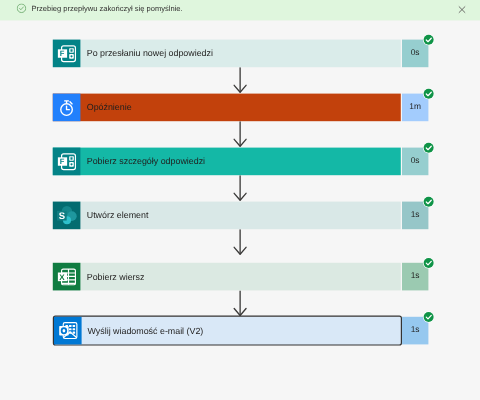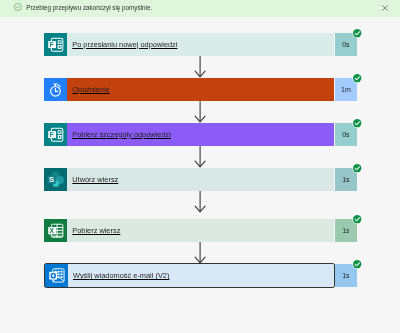--- a/index.html
+++ b/index.html
@@ -8,21 +8,21 @@
   
   .banner{position:absolute;left:0;top:0;width:400px;height:17px;background:#dff6dd;}
   .banner-icon{position:absolute;left:14.3px;top:3.3px;width:7.8px;height:7.8px;line-height:0;}
   .banner-icon svg,.banner-close svg{display:block;}
   .banner-text{position:absolute;left:26.2px;top:3px;font-size:6.3px;line-height:9px;color:#323130;white-space:nowrap;}
   .banner-close{position:absolute;left:381px;top:4px;width:8px;height:8px;line-height:0;}
 
   
   .flow{position:absolute;left:44px;top:32.8px;width:312.8px;}
   .card{position:relative;height:23.1px;}
-  .card-inner{position:absolute;left:0;top:0;width:290.2px;bottom:0;display:flex;align-items:stretch;box-sizing:border-box;text-decoration:underline;}
+  .card-inner{position:absolute;left:0;top:0;width:290.2px;bottom:0;display:flex;align-items:stretch;box-sizing:border-box;}
   .icon{flex:0 0 23.1px;width:23.1px;display:flex;align-items:center;justify-content:center;}
   .icon svg{display:block;}
   .title{flex:1 1 auto;display:flex;align-items:center;padding-left:5.2px;font-size:7.4px;color:#201f1e;letter-spacing:0;white-space:nowrap;overflow:hidden;}
   .dur{position:absolute;right:0;top:0;bottom:0;width:21.8px;display:flex;align-items:center;justify-content:center;font-size:7px;color:#201f1e;box-sizing:border-box;}
   .check{position:absolute;right:-5.2px;top:-5.2px;width:10.4px;height:10.4px;line-height:0;}
   .check svg{display:block;}
   .arrow{position:absolute;left:156.1px;top:23.1px;width:12px;height:21.9px;transform:translateX(-6px);}
   .sel .card-inner{left:-0.3px;top:-0.6px;width:291.2px;bottom:-1.2px;border:1.7px solid #343332;border-radius:2.2px;}
 </style>
 </head>
@@ -92,21 +92,21 @@
           <circle cx="10" cy="10" r="8" fill="#0f9347"></circle>
           <path d="M6.2 10.2 L9.0 13.0 L14.2 7.4" fill="none" stroke="#fff" stroke-width="2.0" stroke-linecap="round" stroke-linejoin="round"></path>
         </svg>
       </div>
       <div class="arrow"><svg viewBox="0 0 12 22" width="12" height="22">
           <path d="M6.1 0 V20.9" stroke="#3b3a39" stroke-width="1.1" fill="none"></path>
           <path d="M1.15 15.1 L6.1 20.9 L11.05 15.1" stroke="#3b3a39" stroke-width="1.1" fill="none" stroke-linecap="round" stroke-linejoin="round"></path>
         </svg></div>
     </div>
     <div class="card" style="margin-bottom: 21.9px;">
-      <div class="card-inner" style="background:#8b5cf6">
+      <div class="card-inner" style="background:#14b8a6">
        <div class="icon" style="background:#038387">
           <svg viewBox="0 0 24 24" width="23.5" height="23.5">
             <rect x="7.6" y="5.2" width="12.0" height="13.6" rx="1.8" fill="none" stroke="#fff" stroke-width="1.05"></rect>
             <rect x="14.2" y="7.2" width="4.0" height="4.0" rx="0.6" fill="#fff"></rect>
             <rect x="14.2" y="12.3" width="4.0" height="4.0" rx="0.6" fill="#fff"></rect>
             <path d="M16.2 8.1v2.2M15.2 8.65l2.0 1.1M17.2 8.65l-2.0 1.1" stroke="#038387" stroke-width="0.62" stroke-linecap="round"></path>
             <circle cx="16.2" cy="14.3" r="0.95" fill="#038387"></circle>
             <rect x="4.4" y="8.2" width="8.0" height="7.3" fill="#fff"></rect>
             <text x="6.0" y="14.3" font-family="Liberation Sans, sans-serif" font-size="6.6" font-weight="bold" fill="#038387">F</text>
           </svg>
@@ -130,21 +130,21 @@
       <div class="card-inner" style="background:#d9e8e7">
        <div class="icon" style="background:#036c70">
           <svg viewBox="0 0 24 24" width="23.5" height="23.5">
             <circle cx="12.2" cy="8.0" r="4.5" fill="#14868b"></circle>
             <circle cx="16.5" cy="12.4" r="4.2" fill="#1e979e"></circle>
             <circle cx="12.3" cy="16.0" r="3.5" fill="#2fc0cb"></circle>
             <rect x="3.6" y="7.8" width="8.4" height="8.4" fill="#0f7d82"></rect>
             <text x="5.1" y="14.7" font-family="Liberation Sans, sans-serif" font-size="8.2" font-weight="bold" fill="#fff">S</text>
           </svg>
         </div>
-       <div class="title">Utwórz wiersz</div>
+       <div class="title">Utwórz element</div>
      </div>
      <div class="dur" style="background:#96c6c8">1s</div>
      <div class="check">
         <svg viewBox="0 0 20 20" width="10.4" height="10.4">
           <circle cx="10" cy="10" r="9.1" fill="#fff"></circle>
           <circle cx="10" cy="10" r="8" fill="#0f9347"></circle>
           <path d="M6.2 10.2 L9.0 13.0 L14.2 7.4" fill="none" stroke="#fff" stroke-width="2.0" stroke-linecap="round" stroke-linejoin="round"></path>
         </svg>
       </div>
       <div class="arrow"><svg viewBox="0 0 12 22" width="12" height="22">

